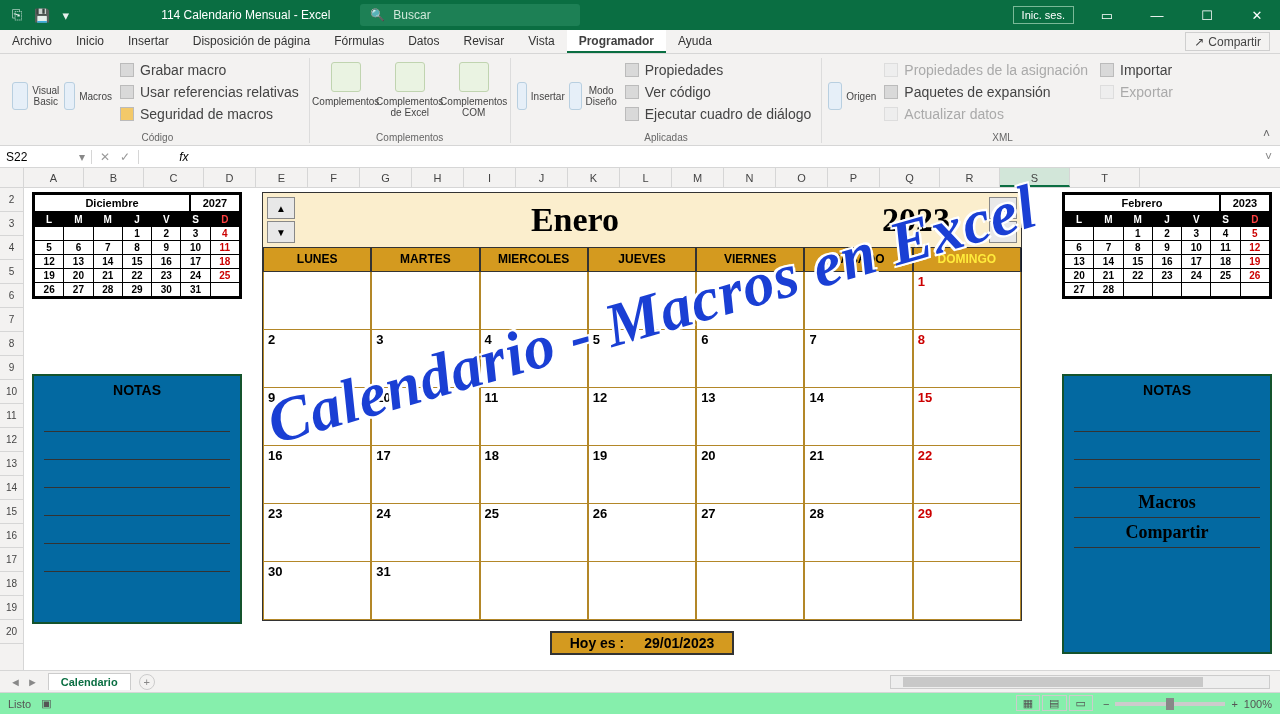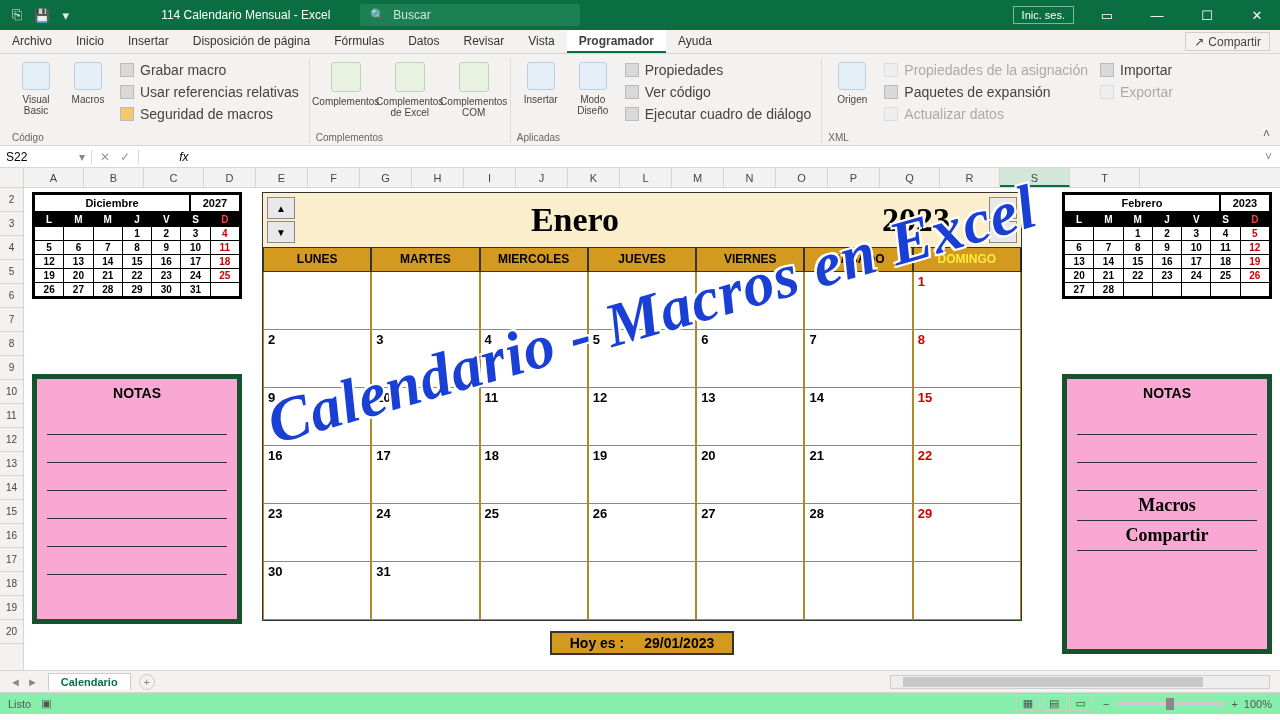--- a/index.html
+++ b/index.html
@@ -19,22 +19,22 @@
 
 .tabs { height: 24px; background: #f3f2f1; border-bottom: 1px solid #d6d6d6; display: flex; align-items: stretch; font-size: 12px; }
 .tabs .tab { padding: 4px 12px; color: #333; cursor: pointer; }
 .tabs .tab.active { color: #404040; font-weight: 600; border-bottom: 2px solid #0a6e42; background: #fff; }
 .tabs .share { margin-left: auto; border: 1px solid #cfcfcf; padding: 2px 8px; margin-right: 10px; margin-top: 2px; margin-bottom: 2px; color: #444; display: flex; align-items: center; gap: 4px; }
 
 
 .ribbon { height: 92px; background: #f3f2f1; border-bottom: 1px solid #d6d6d6; display: flex; padding: 4px 6px 2px 6px; position: relative; font-size: 11px; color: #444; }
 .rgroup { border-right: 1px solid #dcdcdc; padding: 0 6px; display: flex; flex-direction: column; }
 .rgroup .row { display: flex; gap: 4px; flex: 1; }
-.rgroup .lbl { text-align: left; font-size: 10px; color: #666; padding-top: 2px; }
-.bigbtn { width: 48px; display: flex; flex-direction: column; align-items: center; justify-content: flex-start; padding-top: 4px; gap: 4px; cursor: pointer; }
+.rgroup .lbl { text-align: center; font-size: 10px; color: #666; padding-top: 2px; }
+.bigbtn { width: 48px; display: flex; flex-direction: row; align-items: center; justify-content: flex-start; padding-top: 4px; gap: 4px; cursor: pointer; }
 .bigbtn .ico { width: 28px; height: 28px; border: 1px solid #b8cfe0; background: #e6eff8; border-radius: 3px; }
 .bigbtn .t { font-size: 10px; text-align: center; line-height: 1.1; }
 .midbtn { width: 60px; display: flex; flex-direction: column; align-items: center; padding-top: 4px; gap: 4px; cursor: pointer; }
 .midbtn .ico { width: 30px; height: 30px; border: 1px solid #c0d4b0; background: #eaf3e2; border-radius: 3px; }
 .midbtn .t { font-size: 10px; text-align: center; line-height: 1.1; }
 .smallstack { display: flex; flex-direction: column; gap: 2px; padding-top: 2px; }
 .smallbtn { display: flex; align-items: center; gap: 6px; padding: 2px 4px; cursor: pointer; font-size: 14px; white-space: nowrap; }
 .smallbtn .ico { width: 14px; height: 14px; background: #d9d9d9; border: 1px solid #bbb; }
 .smallbtn.disabled { color: #aaa; }
 .smallbtn.disabled .ico { background: #eee; border-color: #ddd; }
@@ -87,21 +87,21 @@
 .maincal .grid { border-left: 1px solid #333; border-right: 1px solid #333; border-bottom: 1px solid #333; }
 .maincal .wk { display: flex; height: 58px; }
 .maincal .wk .cell { flex: 1; border: 1px solid #b38728; border-top: none; position: relative; }
 .maincal .wk .cell .dn { position: absolute; left: 4px; top: 2px; font-weight: bold; font-size: 13px; }
 .maincal .wk .cell.sun .dn { color: #c00; }
 .maincal .today { margin-top: 10px; text-align: center; }
 .maincal .today .box { display: inline-block; background: #d49a1f; border: 2px solid #333; padding: 2px 18px; font-weight: bold; font-size: 14px; }
 .maincal .today .date { margin-left: 20px; }
 
 
-.notes { position: absolute; border: 5px solid #14532d; background: #f9a8d4; width: 210px; padding: 6px 10px; }
+.notes { position: absolute; border: 2px solid #14532d; background: #0369a1; width: 210px; padding: 6px 10px; }
 .notes.left { left: 8px; top: 186px; height: 250px; }
 .notes.right { right: 8px; top: 186px; height: 280px; }
 .notes .nhead { text-align: center; font-weight: bold; font-size: 14px; margin-bottom: 6px; }
 .notes .line { border-bottom: 1px solid #333; height: 28px; }
 .notes .mac { font-size: 18px; font-weight: bold; text-align: center; border-bottom: 1px solid #333; padding: 4px 0; font-family: "Times New Roman", serif; }
 
 
 .overlay { position: absolute; left: 50%; top: 50%; width: 1200px; margin-left: -600px; margin-top: -150px; text-align: center; font-family: "Times New Roman", serif; font-size: 62px; font-weight: bold; font-style: italic; color: #1a3fd4; text-shadow: 2px 2px 0 #fff, -2px -2px 0 #fff, 2px -2px 0 #fff, -2px 2px 0 #fff; transform: rotate(-16deg); pointer-events: none; letter-spacing: 1px; }
 
 

